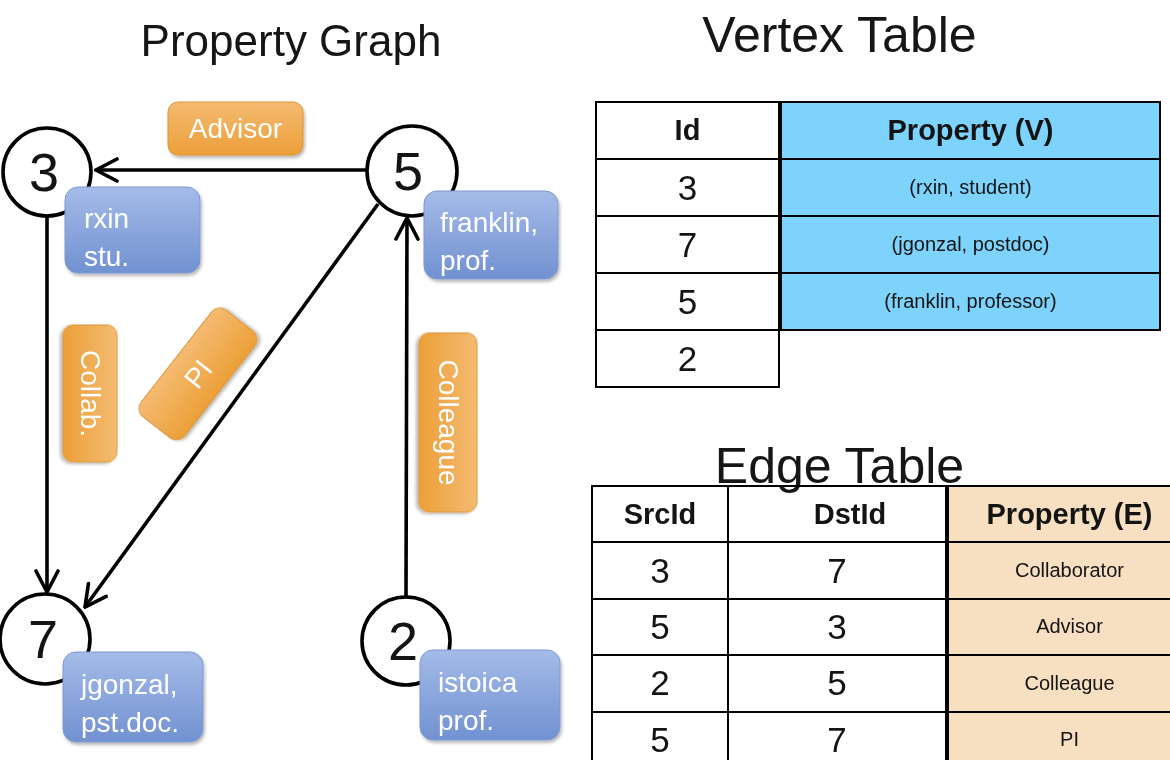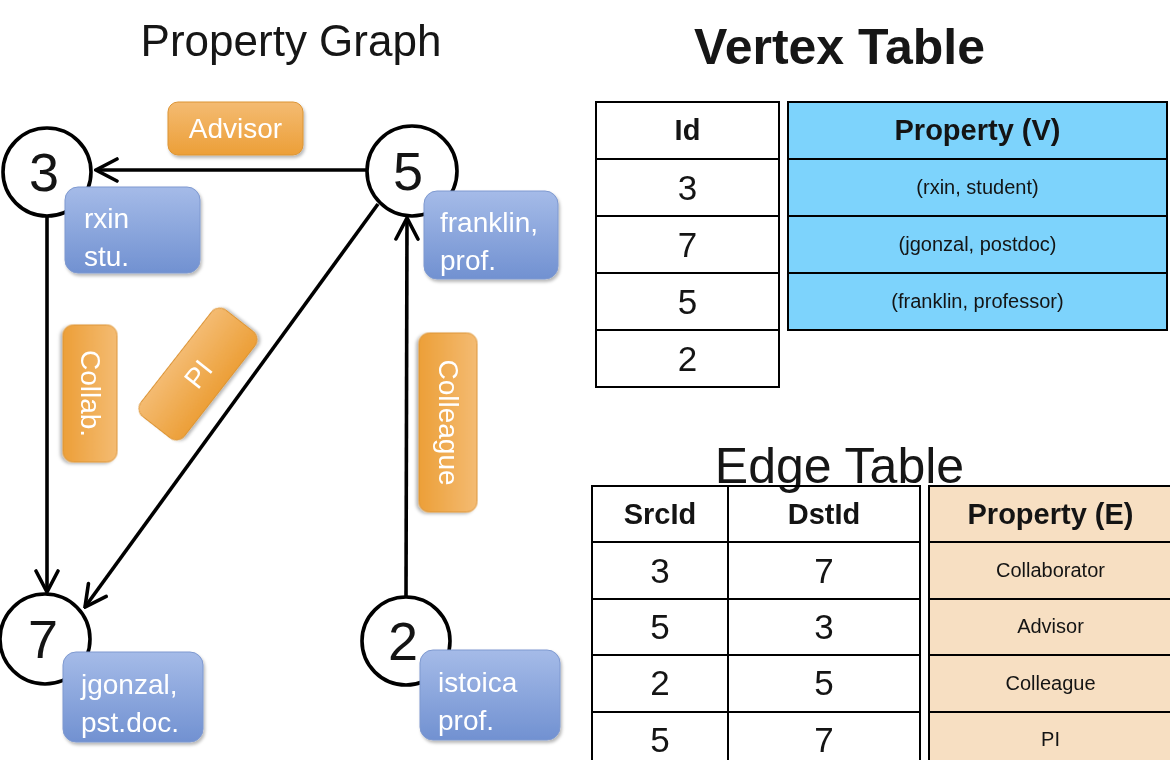--- a/index.html
+++ b/index.html
@@ -5,26 +5,26 @@
   html,body { margin:0; padding:0; background:#fff; }
   #stage {
     position:relative; width:1170px; height:760px; overflow:hidden;
     background:#ffffff; font-family:"Liberation Sans", sans-serif;
   }
   .title {
     position:absolute; color:#161616; font-weight:300;
     text-align:center; white-space:nowrap; letter-spacing:0px;
   }
   .title-graph  { left:0px;   top:16px;  width:582px; font-size:44px; }
-  .title-vertex { left:591px; top:18px;  width:497px; font-size:50px;font-weight:bold; }
+  .title-vertex { left:591px; top:6px;  width:497px; font-size:50px; }
   .title-edge   { left:591px; top:404px; width:497px; font-size:50px;margin-top:33px; }
 
   svg.graph { position:absolute; left:0; top:0; }
 
-  .tblwrap { position:absolute; display:flex; gap:7px; align-items:flex-start; }
+  .tblwrap { position:absolute; display:flex; align-items:flex-start; }
   .vwrap { left:595px; top:101px; }
   .ewrap { left:591px; top:485px; }
   table { border-collapse:collapse; table-layout:fixed; }
   th, td {
     border:2.6px solid #000; padding:0; text-align:center; vertical-align:middle;
     color:#141414; overflow:hidden; white-space:nowrap;
   }
   .vwrap th, .vwrap td { height:55px; }
   .ewrap th, .ewrap td { height:54.4px; }
   th { font-size:29px; font-weight:700; }
@@ -161,21 +161,21 @@
           </tr>
     </tbody>
       </table>
   </div>
 
   <div class="tblwrap ewrap">
     <table style="width:324px;">
       <tbody>
           <tr>
         <th style="width:134px;">SrcId</th>
-        <th style="width:190px;">DstId</th>
+        <th style="width:190px;padding-left:26px;">DstId</th>
       </tr>
       <tr>
         <td class="num">3</td>
         <td class="num">7</td>
       </tr>
       <tr>
         <td class="num">5</td>
         <td class="num">3</td>
       </tr>
       <tr>

